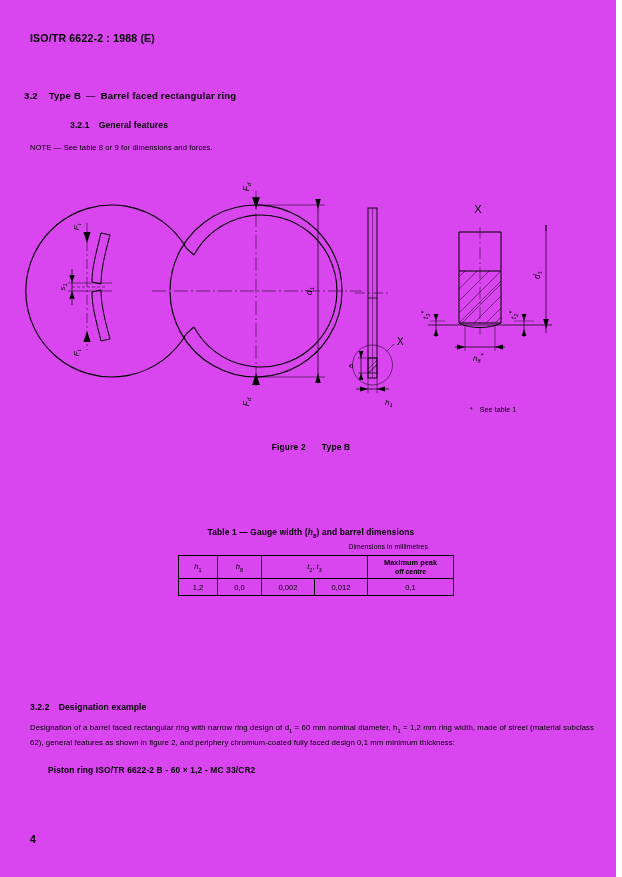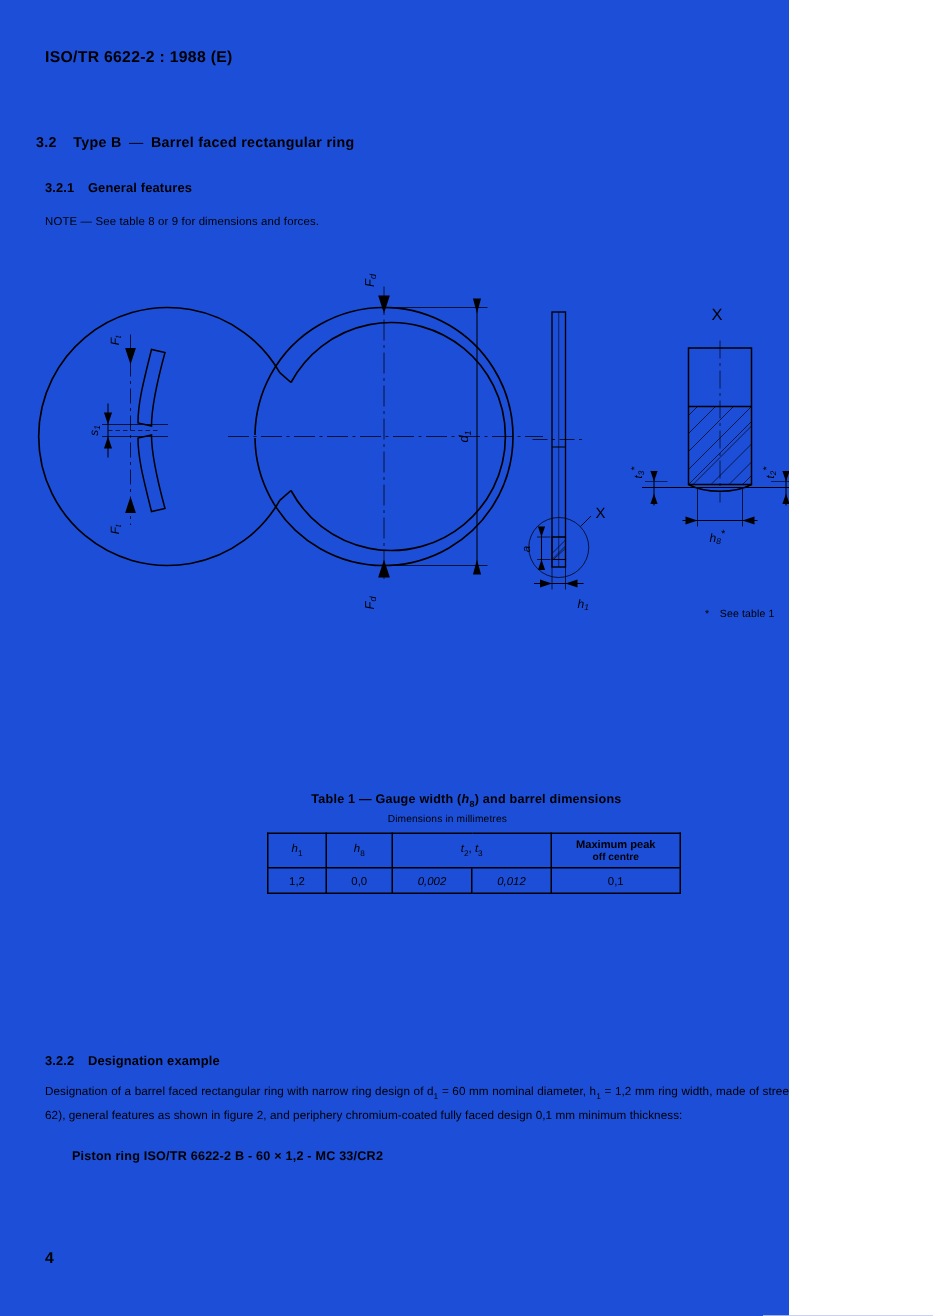--- a/index.html
+++ b/index.html
@@ -6,23 +6,23 @@
     margin: 0;
     padding: 0;
     background: #ffffff;
   }
   body {
     font-family: "Liberation Sans", sans-serif;
     color: #000000;
   }
   #page {
     position: relative;
-    width: 526px;
+    width: 616px;
     height: 877px;
-    background: #1d4ed8;
+    background: #d946ef;
     overflow: hidden;
   }
   .hdr {
     position: absolute;
     left: 30px;
     top: 32px;
     font-size: 10.5px;
     font-weight: bold;
     letter-spacing: 0.2px;
   }
@@ -146,37 +146,37 @@
   table.gauge th.maxpeak {
     font-weight: bold;
     font-size: 7.4px;
     line-height: 9.5px;
     margin-top: 40px;
   }
   table.gauge th.maxpeak .l2 { font-size: 6.8px; }
   table.gauge td { height: 16px; vertical-align: middle; }
   .c-h1 { width: 38px; }
   .c-h8 { width: 43px; }
-  .c-t  { width: 52px; font-style: italic; }
+  .c-t  { width: 52px; }
   .c-mp { width: 85px; }
   sub { font-size: 0.72em; }
   .ital { font-style: italic; }
 </style>
 </head>
 <body>
 
 <div id="page">
 
   <div class="hdr">ISO/TR 6622-2 : 1988 (E)</div>
 
   <div class="h2">
     <span class="num">3.2</span><span>Type B</span><span class="dash">—</span><span>Barrel faced rectangular ring</span>
   </div>
 
-  <div class="h3" style="top:120px;">
+  <div class="h3" style="top:120px;margin-left:40px;">
     <span class="num">3.2.1</span><span>General features</span>
   </div>
 
   <div class="note">
     <span>NOTE —</span>
     <span>See table 8 or 9 for dimensions and forces.</span>
   </div>
 
   <div id="figure">
     <svg width="622" height="250" viewBox="0 0 622 250">
@@ -328,20 +328,23 @@
 
         <text x="540" y="110" font-size="8.4" font-style="italic" text-anchor="middle" transform="rotate(-90,540,110)">d<tspan font-size="6" dy="1.8">1</tspan></text>
       </g>
     </svg>
   </div>
 
   <div class="footnote">
     <span class="ast">*</span><span>See table 1</span>
   </div>
 
+  <div class="figcap">
+    <span>Figure 2</span><span class="sep"></span><span>Type B</span>
+  </div>
 
   <div class="tbl-title">
     <span>Table 1 — Gauge width (</span><span class="ital">h</span><sub>8</sub><span>) and barrel dimensions</span>
   </div>
 
   <div class="tbl-units">Dimensions in millimetres</div>
 
   <table class="gauge">
     <thead>
       <tr>

